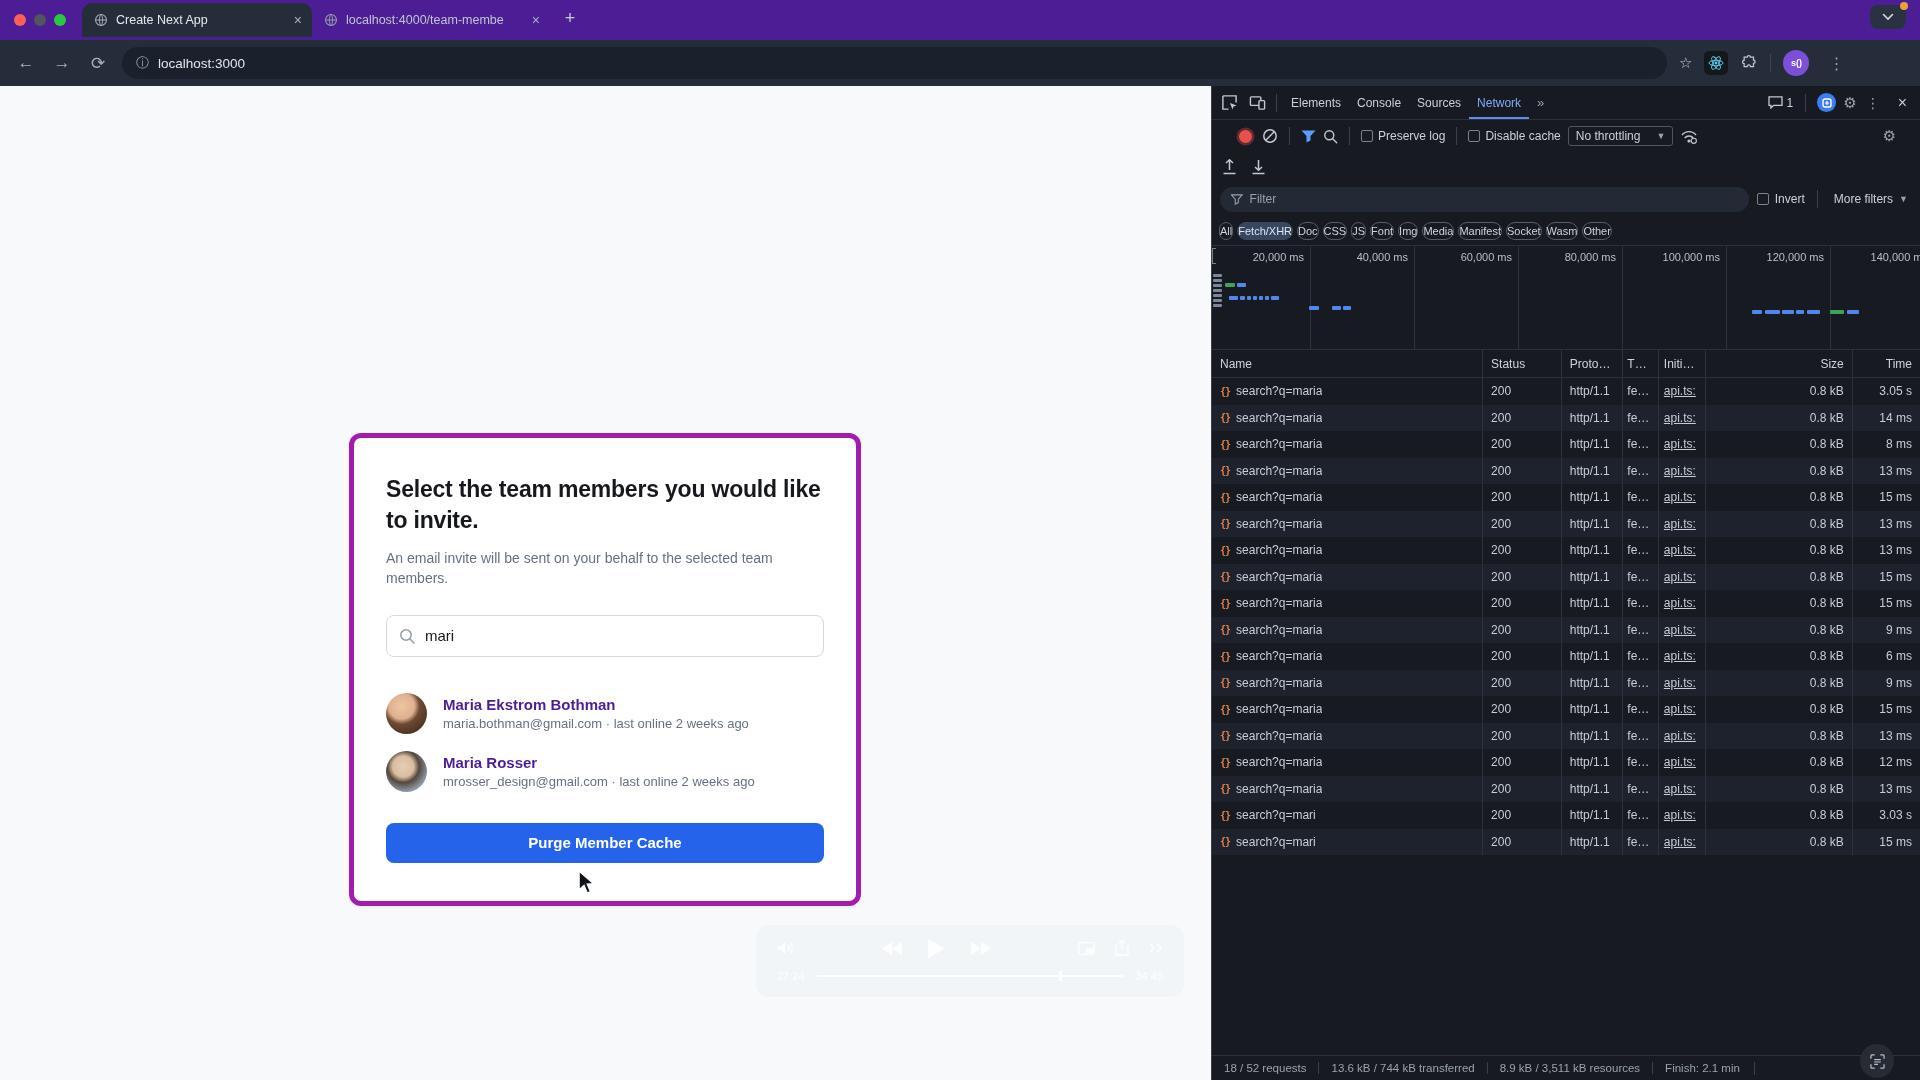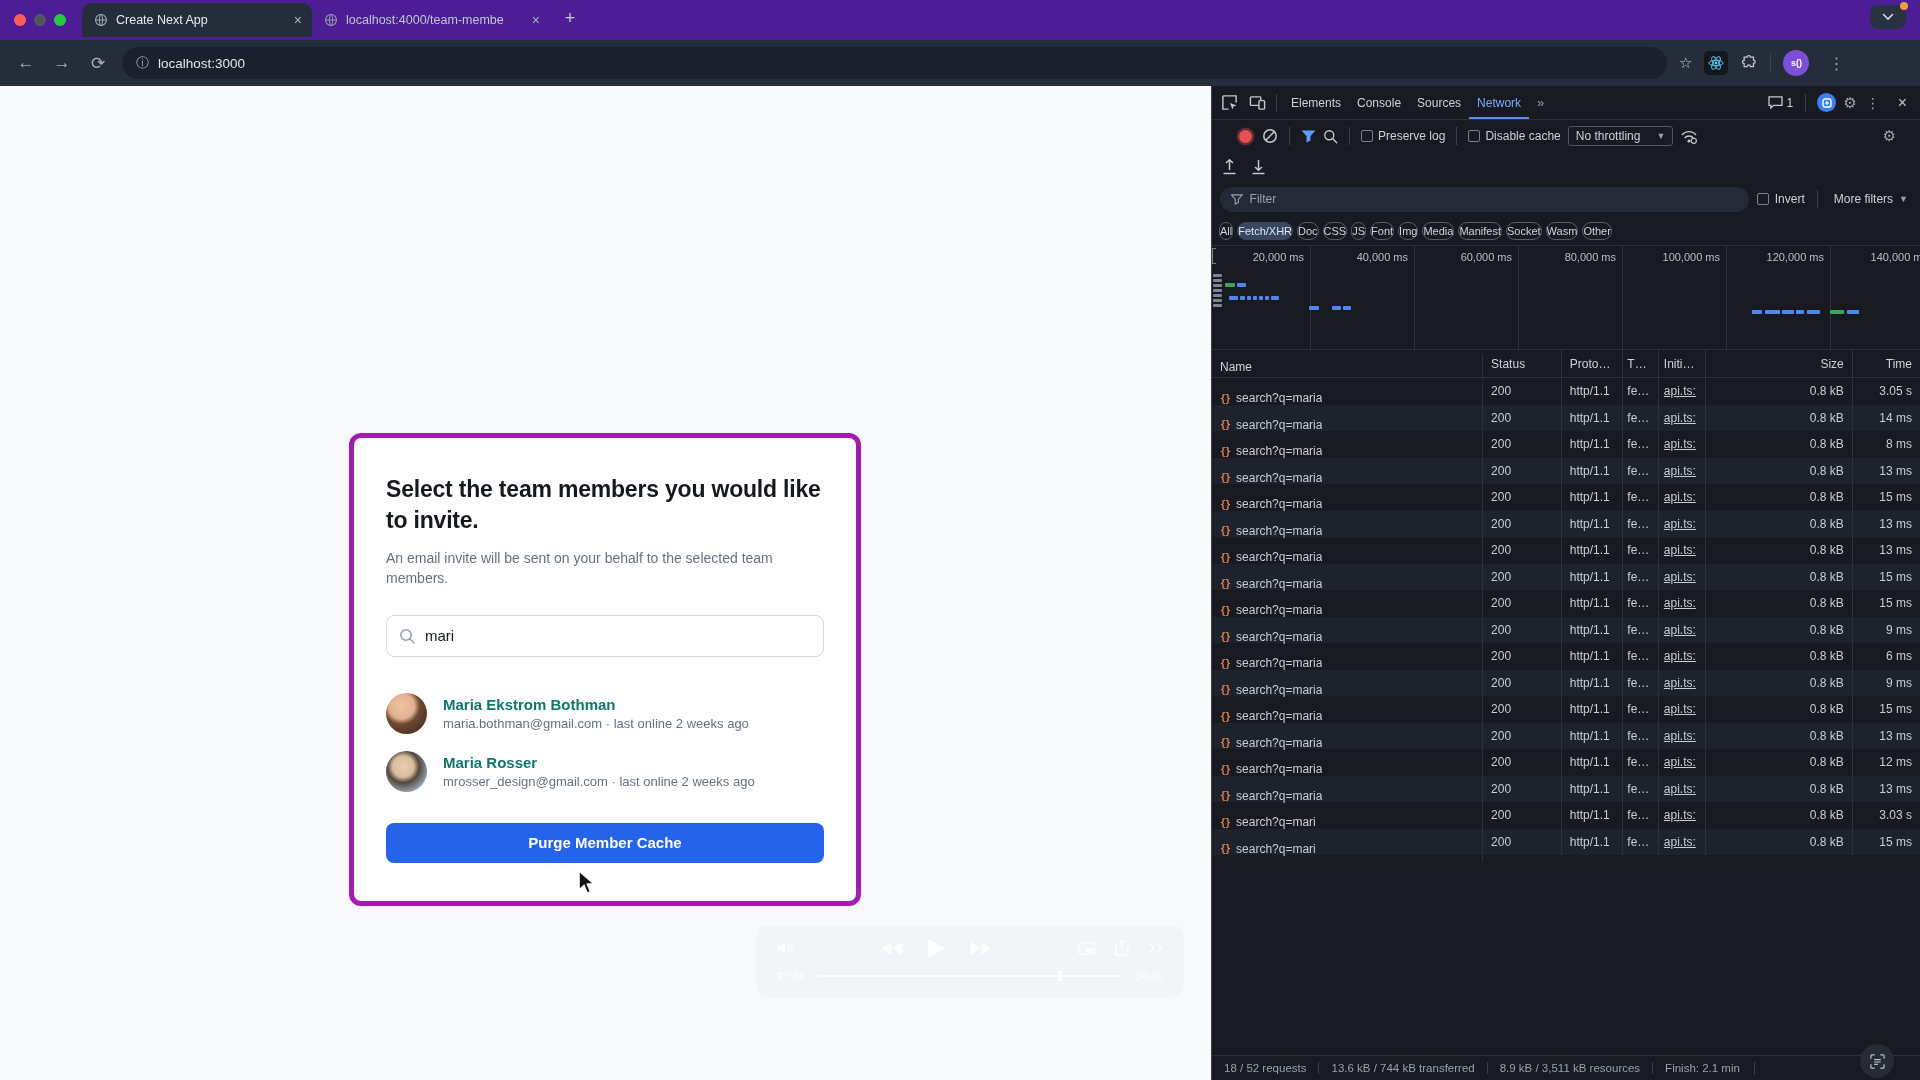--- a/index.html
+++ b/index.html
@@ -37,21 +37,21 @@
   .card h1 { font-size:23px; line-height:1.35; font-weight:bold; color:#16181d; letter-spacing:-0.2px; }
   .card .sub { margin-top:12px; font-size:14px; line-height:1.45; color:#667084; }
   .searchbox { margin-top:26px; position:relative; }
   .searchbox input { width:100%; height:42px; border:1px solid #d5d9e2; border-radius:8px; padding:0 12px 0 38px; font-size:15px; color:#16181d; font-family:"Liberation Sans",sans-serif; outline:none; background:#fff; }
   .searchbox svg { position:absolute; left:13px; top:13px; }
   .members { margin-top:36px; display:flex; flex-direction:column; gap:17px; }
   .member { display:flex; align-items:center; gap:16px; }
   .member-avatar { width:41px; height:41px; border-radius:50%; flex:0 0 auto; }
   .av1 { background:radial-gradient(circle at 38% 32%, #ecc5a2 0%, #e0b090 34%, #6e4a33 48%, #4c3322 78%, #3a2a1e 100%); }
   .av2 { background:radial-gradient(circle at 42% 38%, #e6cdb4 0%, #d9bd9f 30%, #54473e 46%, #8e9aa6 72%, #b9c3cc 100%); }
-  .member-name { font-size:15px; font-weight:bold; color:#0f766e; }
+  .member-name { font-size:15px; font-weight:bold; color:#4c1d95; }
   .member-meta { margin-top:3px; font-size:13px; color:#667084; }
   .purge-btn { margin-top:31px; width:100%; height:40px; background:#2563eb; border:none; border-radius:8px; color:#ffffff; font-size:15px; font-weight:bold; font-family:"Liberation Sans",sans-serif; }
 
   .ghost { position:absolute; left:755px; top:838px; width:430px; height:74px; border-radius:14px; background:rgba(241,244,248,0.93); box-shadow:inset 0 0 0 1px rgba(255,255,255,0.5); color:rgba(255,255,255,0.85); }
   .ghost-row1 { display:flex; align-items:center; height:40px; padding:8px 22px 0 22px; }
   .ghost-center { flex:1; display:flex; justify-content:center; gap:26px; align-items:center; }
   .ghost-right { display:flex; gap:20px; align-items:center; }
   .ghost-row2 { display:flex; align-items:center; gap:12px; padding:6px 22px 0 22px; font-size:11px; }
   .ghost-bar { flex:1; height:2px; background:rgba(255,255,255,0.8); position:relative; border-radius:1px; }
   .ghost-knob { position:absolute; top:-4px; width:3px; height:10px; background:rgba(255,255,255,0.9); }
@@ -94,21 +94,21 @@
   .chip.active { background:#38465e; border-color:#38465e; color:#dbe6f7; }
 
   .timeline { position:relative; height:104px; border-bottom:1px solid #2c303a; overflow:hidden; flex:0 0 auto; }
   .tl-grid { position:absolute; top:0; bottom:0; width:1px; background:#2c313c; }
   .tl-label { position:absolute; top:5px; transform:translateX(-100%); padding-right:6px; font-size:11px; color:#b9bfc8; white-space:nowrap; }
   .tl-bar { position:absolute; border-radius:1px; }
   .tl-handle { position:absolute; left:0; top:2px; width:4px; height:16px; border:1px solid #7a8190; border-right:none; }
 
   .thead { height:28px; border-bottom:1px solid #2c303a; color:#cfd3da; }
   .cell { height:100%; display:flex; align-items:center; padding:0 8px; border-right:1px solid #2c313c; overflow:hidden; white-space:nowrap; }
-  .c-name { width:285px; gap:6px;margin-top:7px; } .c-status { width:82px; } .c-proto { width:64px; }
+  .c-name { width:285px; gap:6px; } .c-status { width:82px; } .c-proto { width:64px; }
   .c-type { width:37px; padding:0 4px; } .c-init { width:49px; padding:0 5px; } .c-size { width:154px; justify-content:flex-end; } .c-time { width:70px; justify-content:flex-end; border-right:none; }
   .nrows { flex:1; overflow:hidden; }
   .nrow { display:flex; height:26.5px; color:#c9ced6; }
   .nrow.alt { background:#1d222c; }
   .xhr-glyph { color:#e0824f; font-family:"DejaVu Sans Mono",monospace; font-size:10px; font-weight:bold; letter-spacing:-1px; flex:0 0 auto; }
   .init-link { color:#c7cbd3; text-decoration:underline; }
   .c-name .req-name { overflow:hidden; text-overflow:ellipsis; }
 
   .statusbar { height:25px; border-top:1px solid #2c303a; display:flex; align-items:center; color:#9aa3ad; font-size:11.5px; position:relative; }
   .seg { padding:0 12px; white-space:nowrap; }

